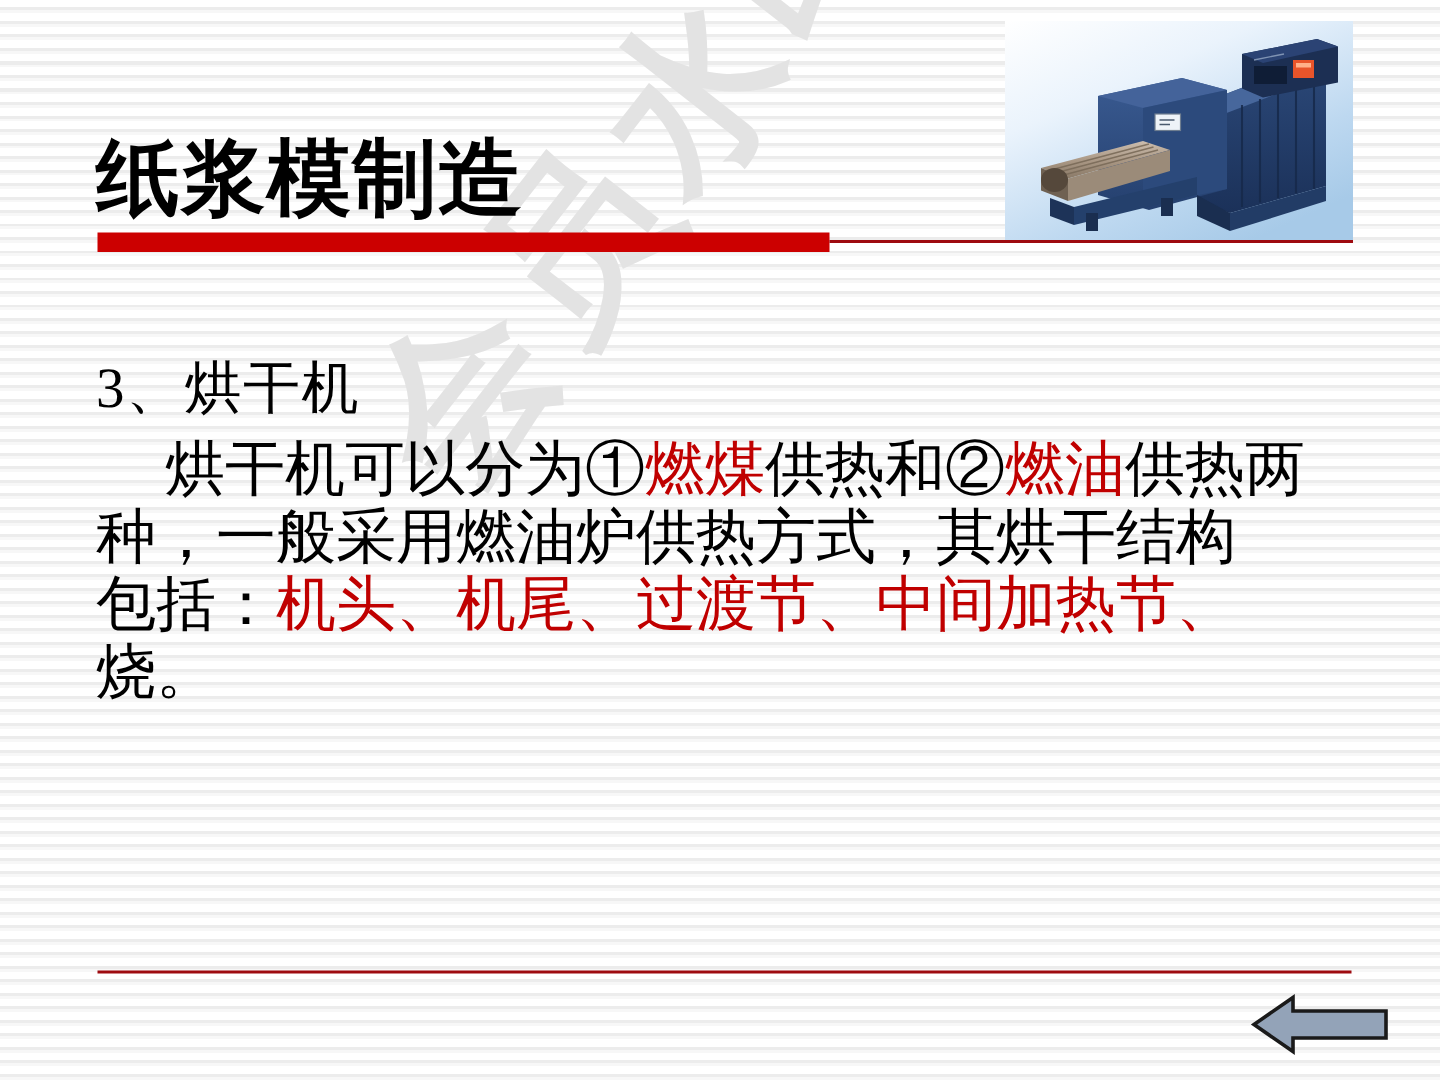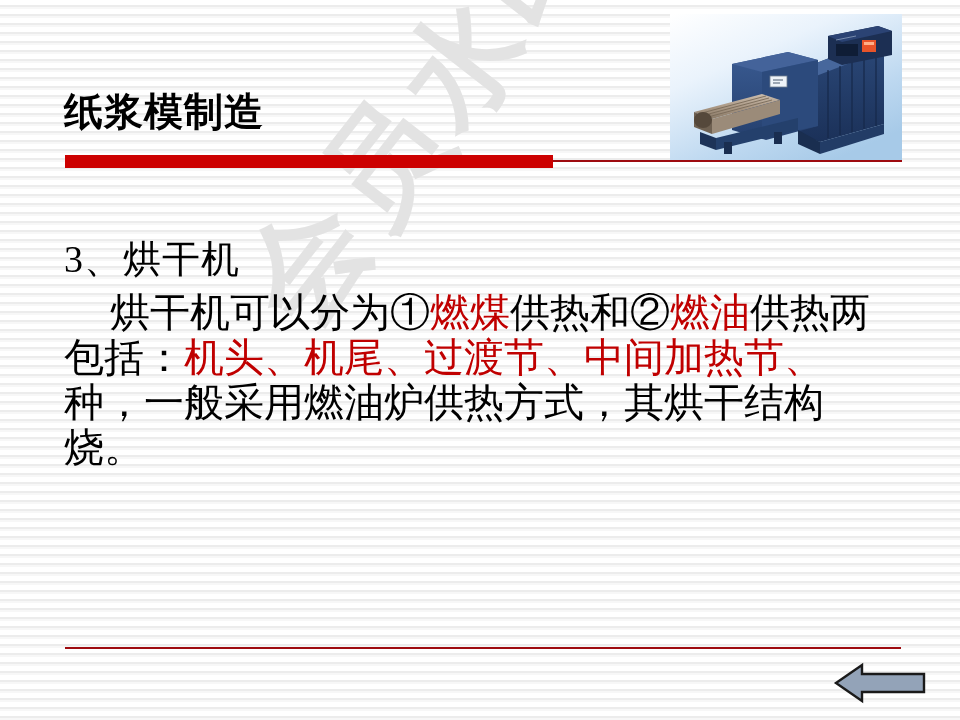--- a/index.html
+++ b/index.html
@@ -44,21 +44,21 @@
     user-select: none;
     pointer-events: none;
     z-index: 5;
   }
 
   
   #title {
     position: absolute;
     left: 64px;
     top: 92px;
-    font-size: 39px;
+    font-size: 56px;
     font-weight: bold;
     color: #000000;
     letter-spacing: 1px;
     line-height: 1;
     z-index: 8;
     white-space: nowrap;
     text-align: right;
   }
   #title-bar-thick {
     position: absolute;
@@ -228,22 +228,22 @@
   </div>
 
   <div id="title">纸浆模制造</div>
   <div id="title-bar-thick"></div>
   <div id="title-bar-thin"></div>
 
   <div id="body-block">
     <div id="heading-line">3、烘干机</div>
     <div id="paragraph">
         <span class="ln"><span class="indent"></span><span class="blk">烘干机可以分为①</span><span class="red">燃煤</span><span class="blk">供热和②</span><span class="red">燃油</span><span class="blk">供热两</span></span>
+        <span class="ln"><span class="blk">种，一般采用燃油炉供热方式，其烘干结构</span></span>
         <span class="ln"><span class="blk">包括：</span><span class="red">机头、机尾、过渡节、中间加热节、</span></span>
-        <span class="ln"><span class="blk">种，一般采用燃油炉供热方式，其烘干结构</span></span>
         <span class="ln"><span class="blk">烧。</span></span>
       </div>
   </div>
 
   <div id="bottom-rule"></div>
 
   <div id="back-arrow">
     <svg width="96" height="46" viewBox="0 0 96 46">
       <polygon points="4,23 30,5 30,14 92,14 92,32 30,32 30,41" fill="#93a3b8" stroke="#1a1a1a" stroke-width="2.4" stroke-linejoin="miter"></polygon>
     </svg>

